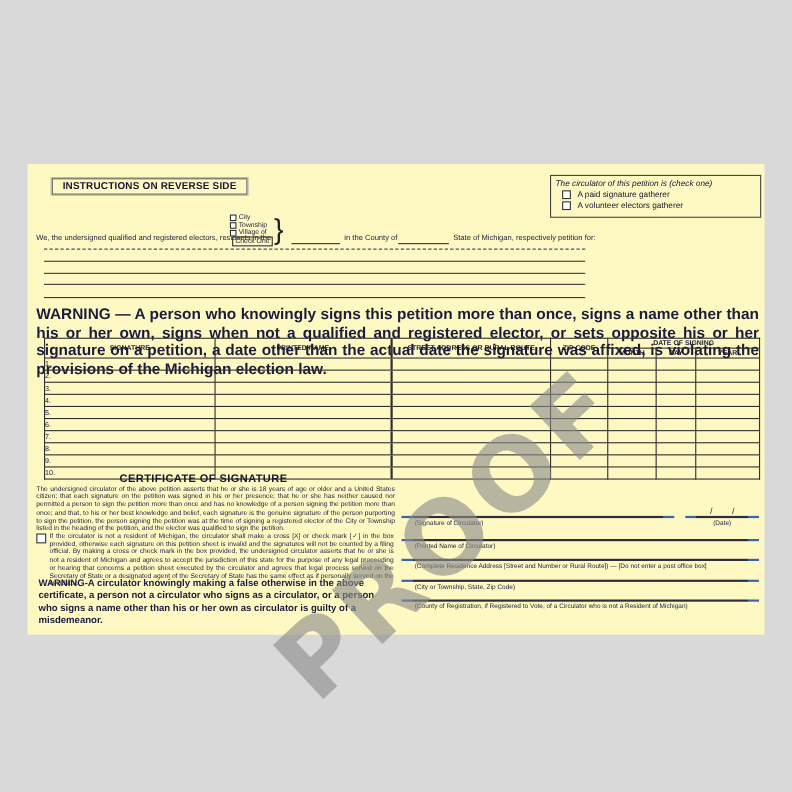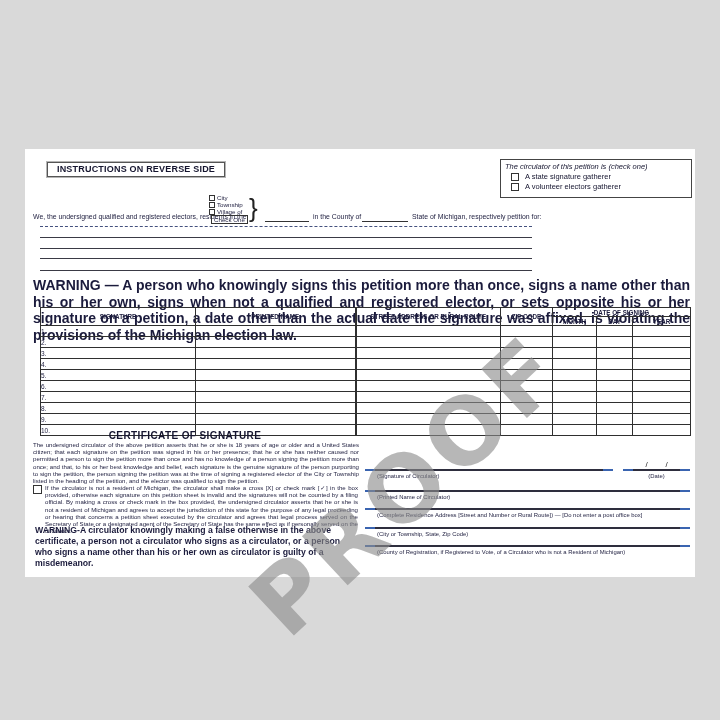--- a/index.html
+++ b/index.html
@@ -3,21 +3,21 @@
 <meta charset="utf-8">
 <style>
   html,body{margin:0;padding:0;}
   body{
     width:720px;height:720px;background:#d9d9d9;overflow:hidden;
     font-family:"Liberation Sans", sans-serif;color:#1d1d3e;
   }
   .canvas{position:relative;width:720px;height:720px;}
   .page{
     position:absolute;left:25px;top:149px;width:670px;height:428px;
-    background:#ffffff;
+    background:#fef9c3;
   }
   .abs{position:absolute;}
   
   .instructions-box{
     left:22px;top:13px;width:176px;height:13px;
     border:1px solid #555;outline:1px solid #b5b5b5;
     font-size:9px;font-weight:bold;color:#15152f;text-align:center;line-height:13px;
     letter-spacing:.2px;
   }
   .title{
@@ -119,21 +119,21 @@
 
 <div class="canvas">
   <div class="page">
 
     <div class="abs instructions-box">INSTRUCTIONS ON REVERSE SIDE</div>
 
     <div class="abs circ-type-box">
       <div class="ctb-heading">The circulator of this petition is (check one)</div>
       <div class="ctb-row">
         <span class="cb cb-7"></span>
-        <span>A state signature gatherer</span>
+        <span>A paid signature gatherer</span>
       </div>
       <div class="ctb-row">
         <span class="cb cb-7"></span>
         <span>A volunteer electors gatherer</span>
       </div>
     </div>
 
 
     <div class="abs intro-lead">We, the undersigned qualified and registered electors, residents in the</div>
     <div class="abs juris">

